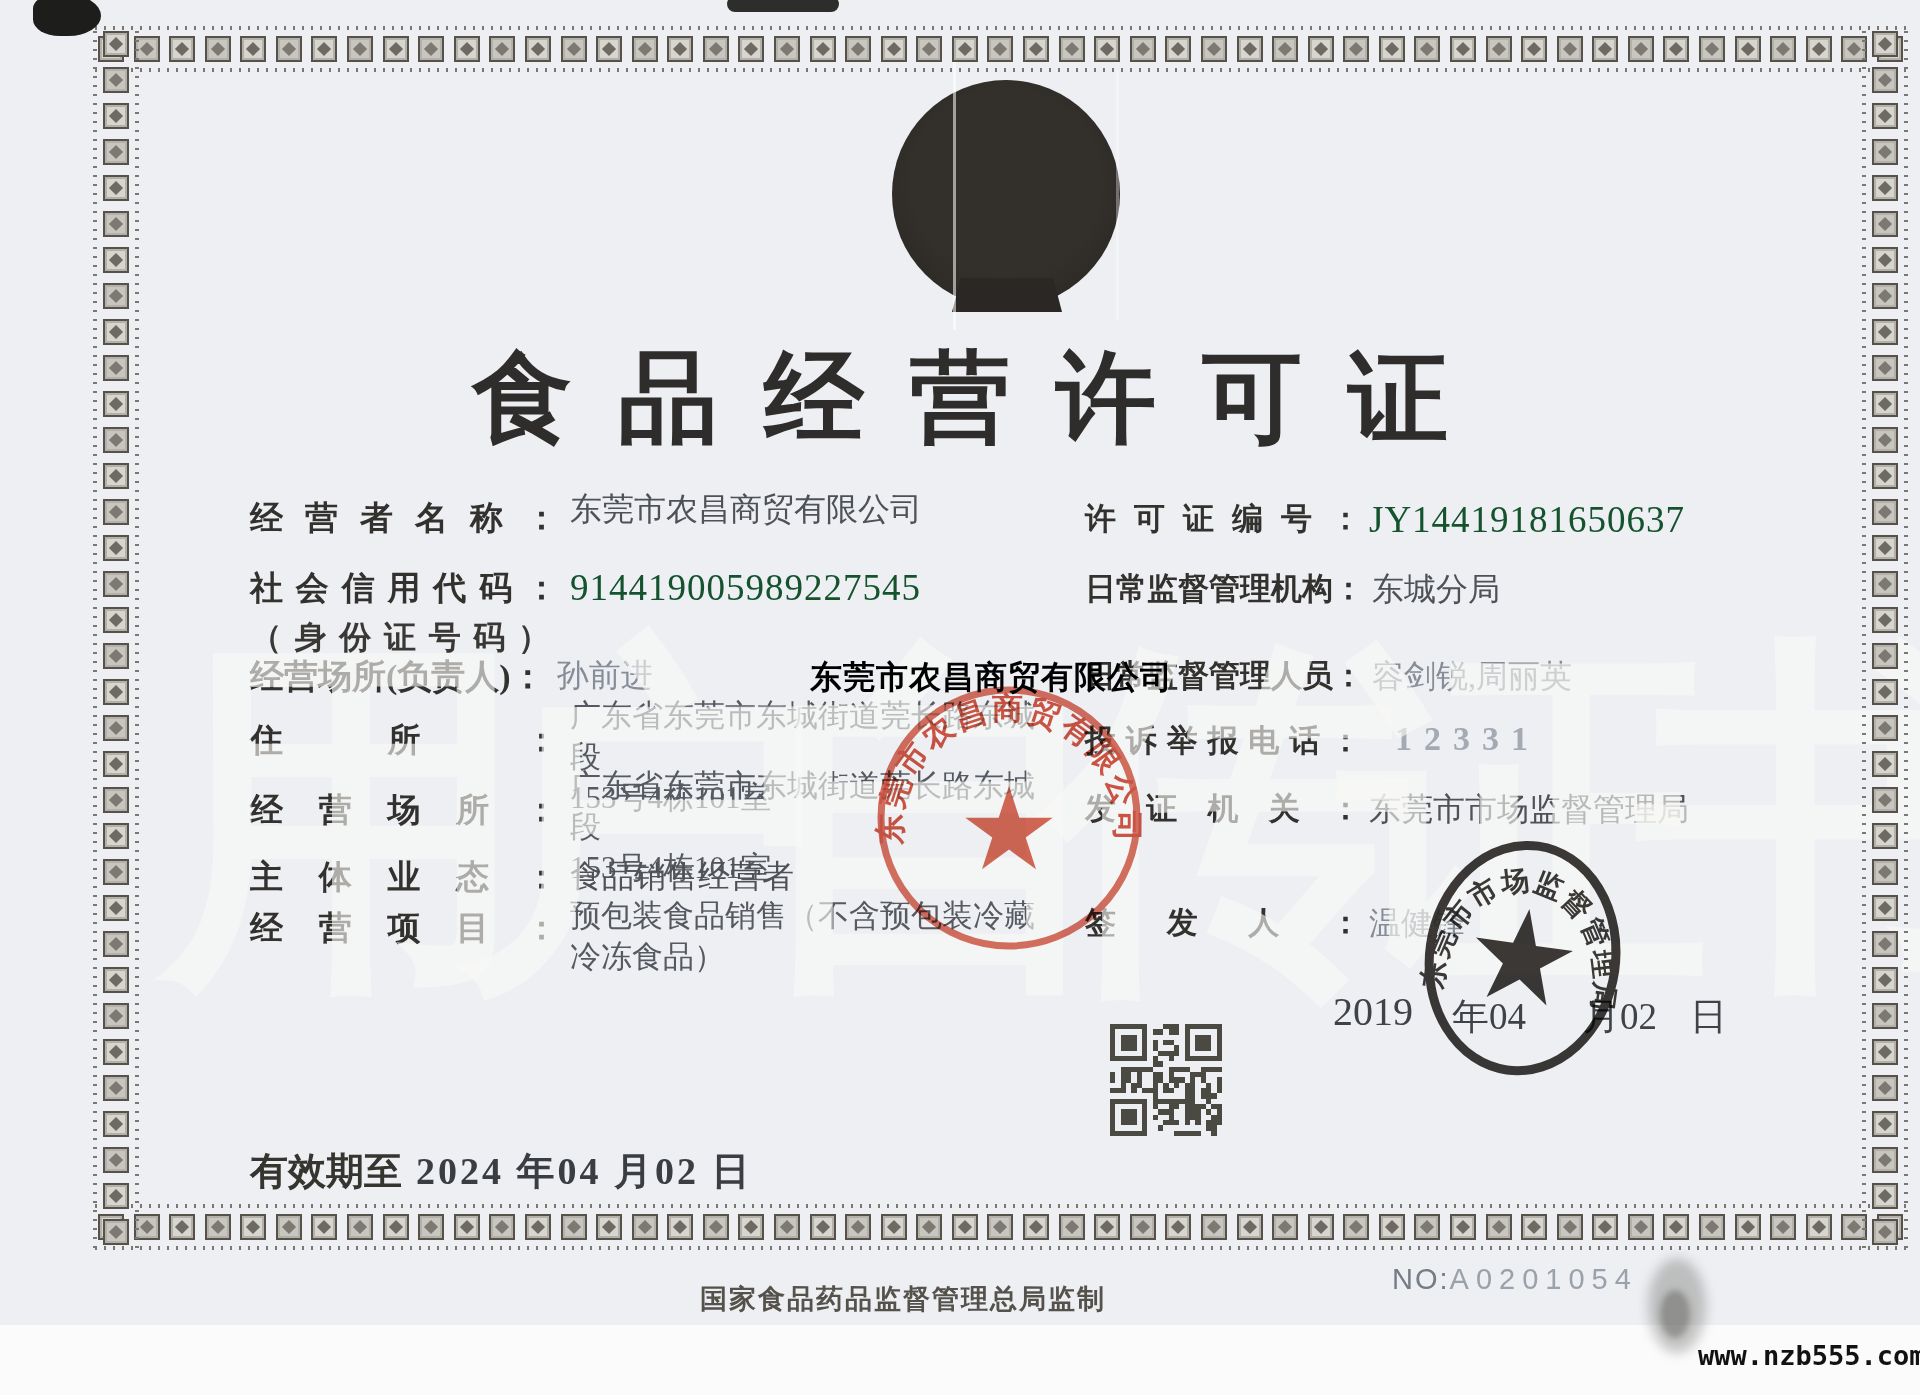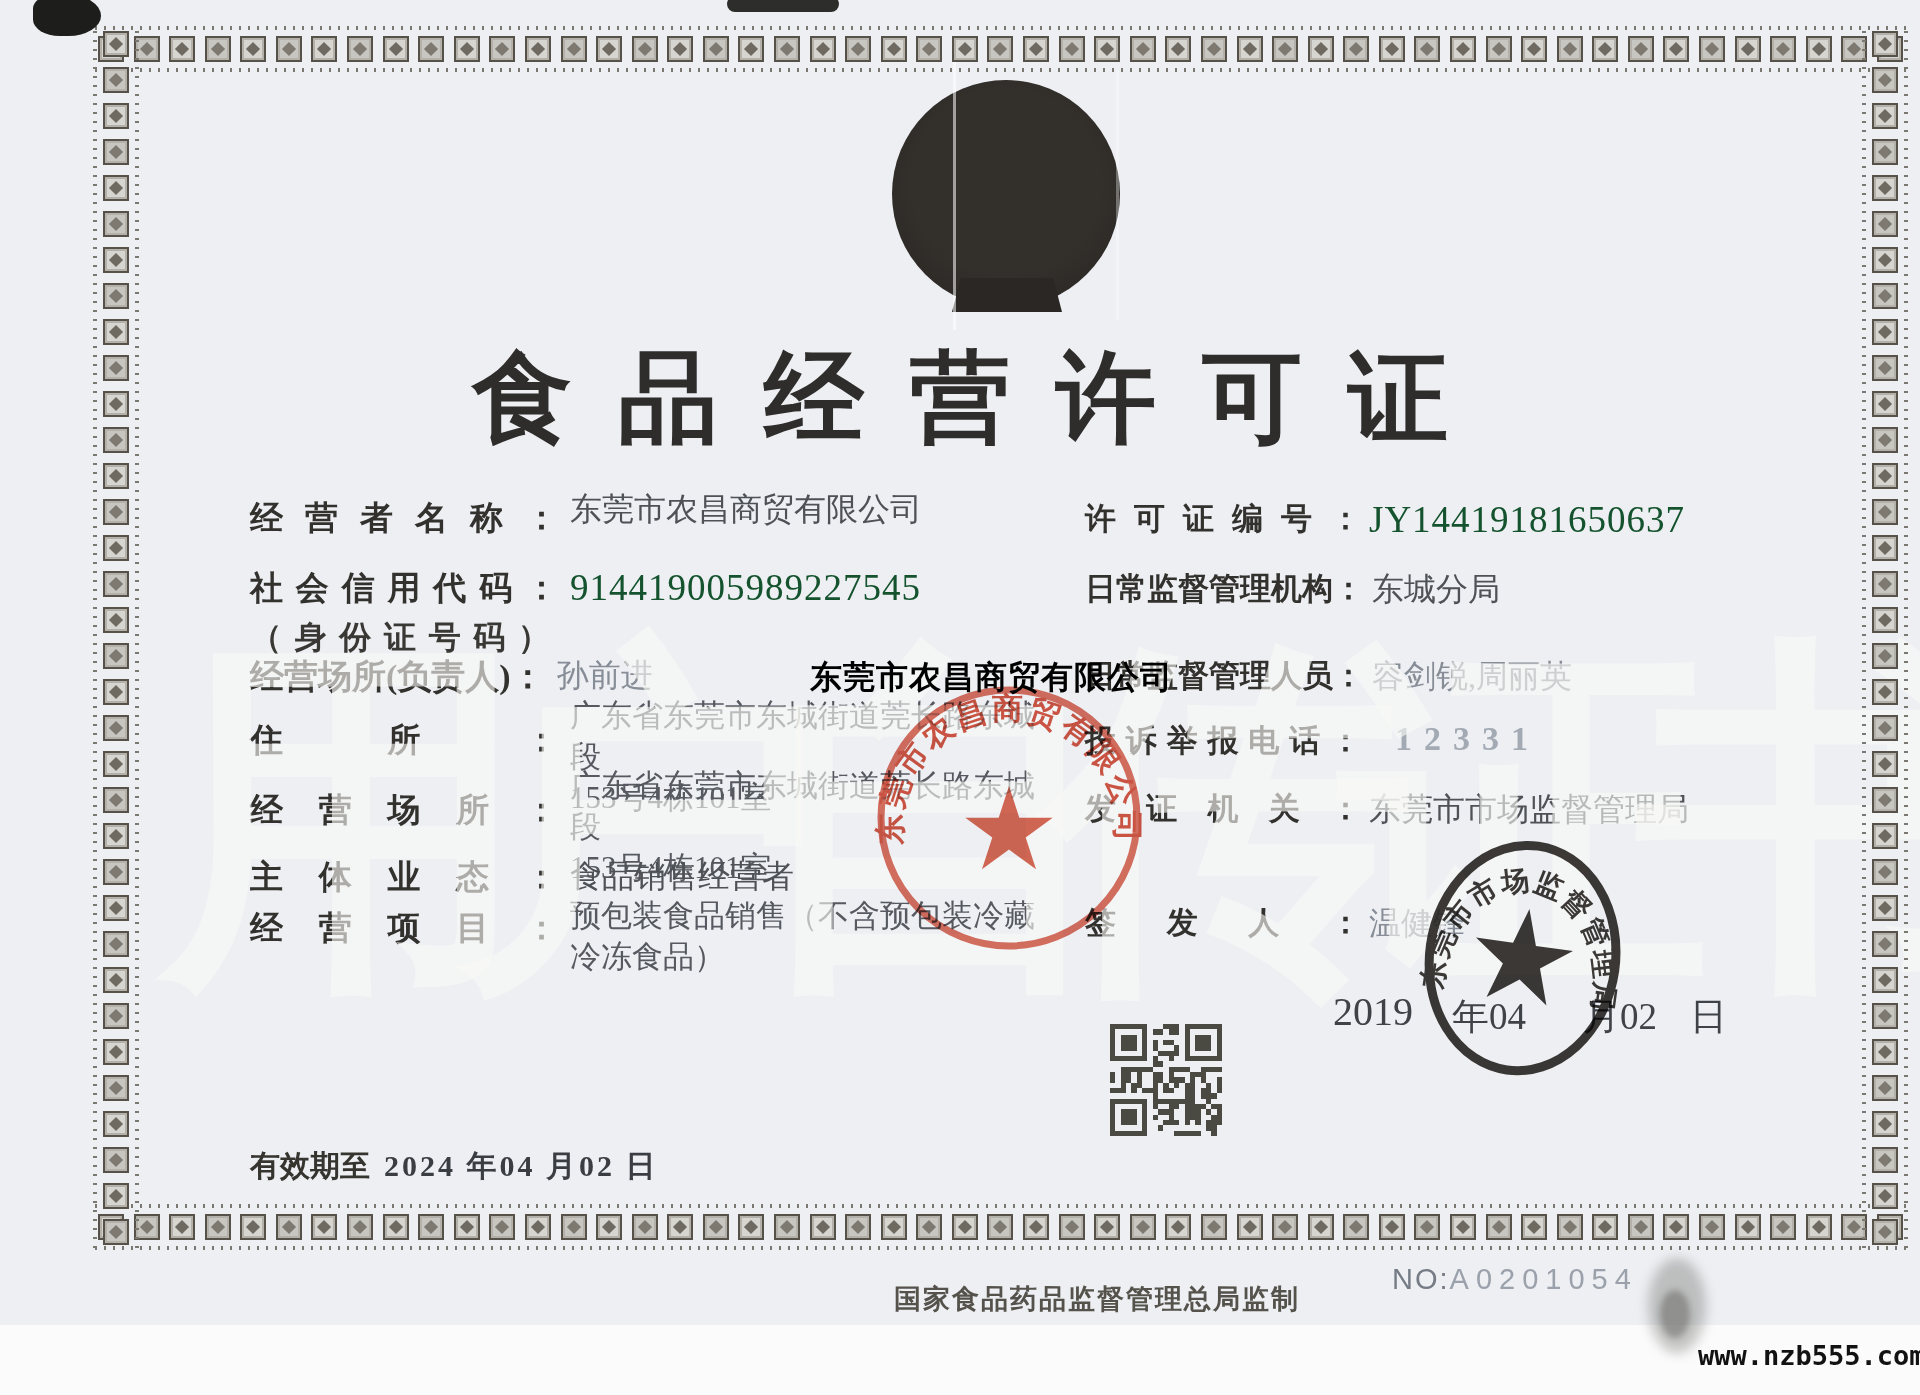--- a/index.html
+++ b/index.html
@@ -42,23 +42,23 @@
   .lbl-r.nat{width:auto;text-align-last:auto;}
   .val{margin-left:12px;color:#4e5156;font-size:32px;}
   .val.big{font-size:37px;color:#14532d;letter-spacing:1px;}
   .val.faded{color:#878d96;}
   .val.vfaded{color:#a3aab4;letter-spacing:12px;font-size:34px;}
   .val2{margin-left:12px;color:#565a60;font-size:31px;line-height:41px;white-space:normal;width:470px;margin-top:-8px;}
   .sublabel{position:absolute;left:250px;display:inline-block;width:300px;font-weight:700;
        color:#3a3834;font-size:32px;text-align:justify;text-align-last:justify;z-index:10;}
   
   .dpart{position:absolute;color:#3f4247;font-size:40px;z-index:10;}
-  .validity{position:absolute;left:250px;top:1146px;z-index:10;font-size:30px;color:#36342f;font-weight:700;}
+  .validity{position:absolute;left:250px;top:1146px;z-index:10;font-size:38px;color:#36342f;font-weight:700;}
   .validity .vdate{font-weight:700;letter-spacing:3px;margin-left:14px;color:#3a3d41;}
-  .footer-line{position:absolute;left:700px;width:600px;top:1281px;text-align:right;z-index:10;
+  .footer-line{position:absolute;left:700px;width:600px;top:1281px;text-align:left;z-index:10;
        font-family:Liberation Mono, monospace;font-weight:700;font-size:27px;color:#55524c;letter-spacing:2px;}
   .serial{position:absolute;left:1392px;top:1263px;z-index:10;font-family:"Liberation Sans",sans-serif;
        font-size:29px;color:#767c85;letter-spacing:2px;}
   .serial .num{color:#9aa1ab;letter-spacing:7px;}
   .site{position:absolute;left:1698px;top:1340px;z-index:60;font-family:"DejaVu Sans Mono",monospace;
        font-weight:700;font-size:27px;color:#121212;}
   
   .overlay-name{position:absolute;left:810px;top:656px;z-index:70;font-family:"Liberation Sans","DejaVu Sans",sans-serif;
        font-weight:600;font-size:32px;color:#000;letter-spacing:1px;}
   

